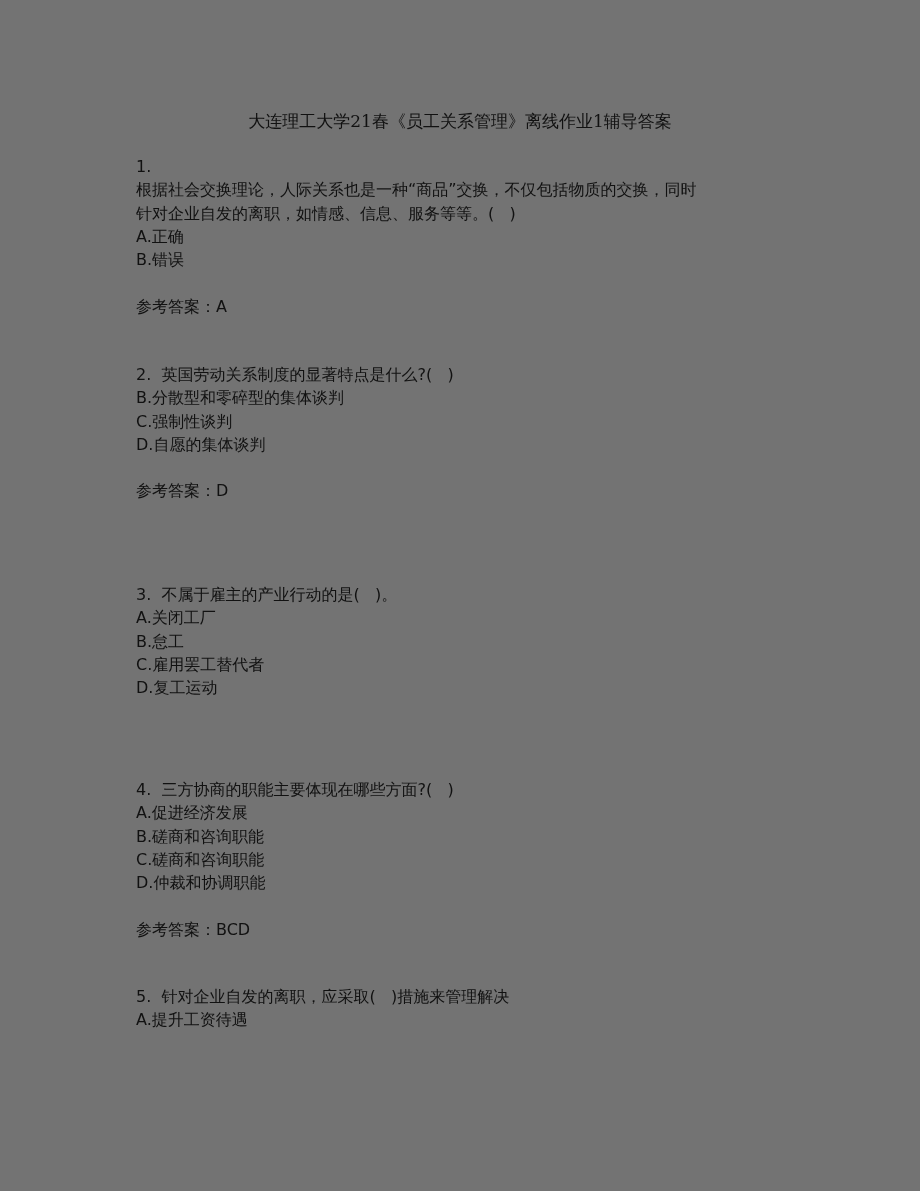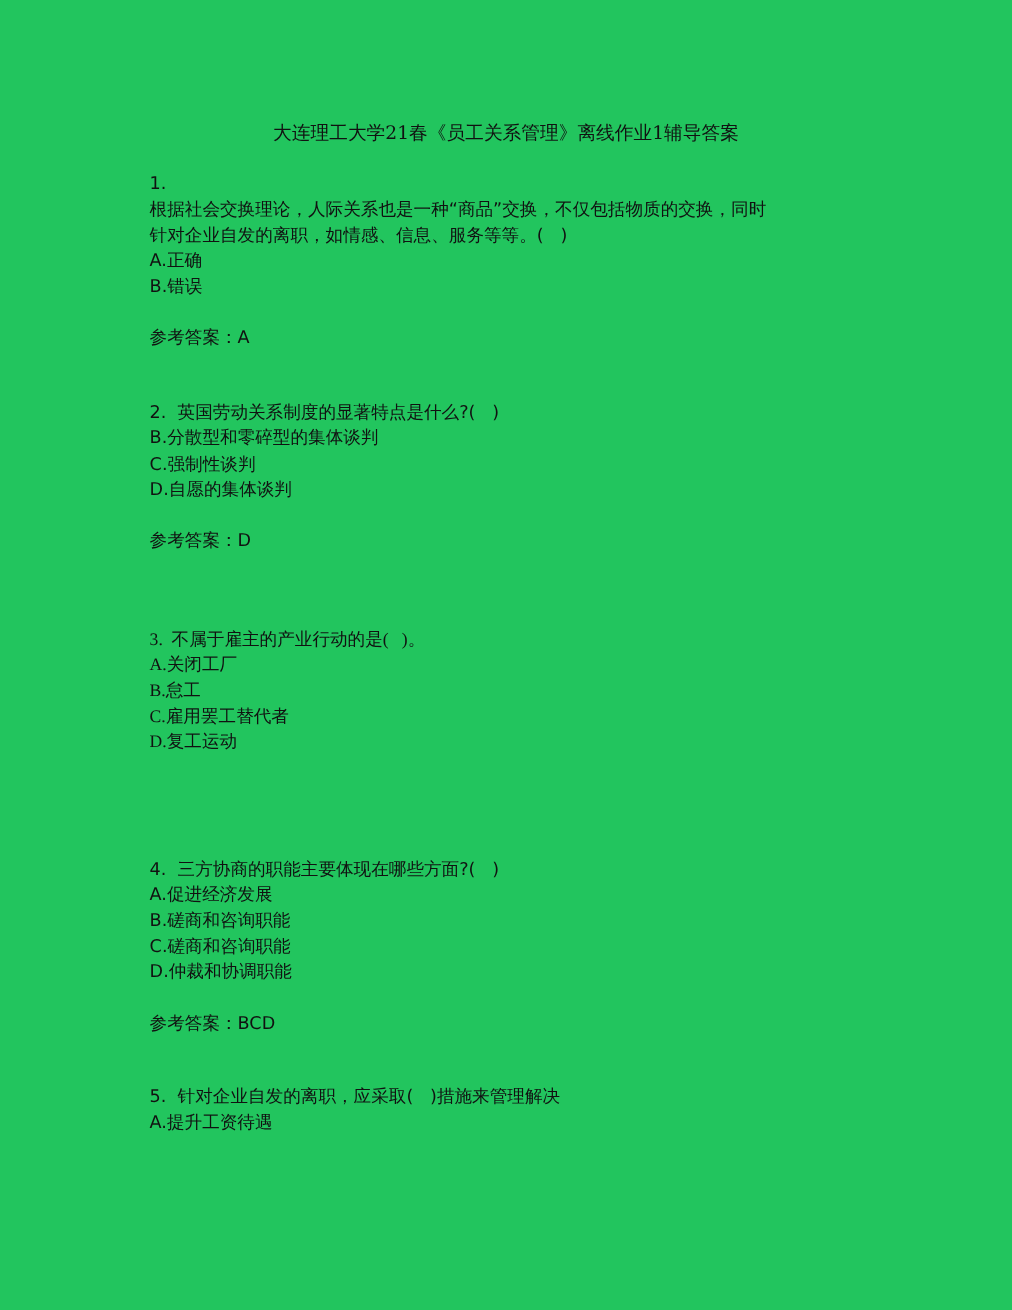--- a/index.html
+++ b/index.html
@@ -12,21 +12,21 @@
       height: 1191px;
       position: relative;
       overflow: hidden;
       color: #111111;
     }
     .page {
       position: absolute;
       left: 0; top: 0;
       width: 920px;
       height: 1191px;
-      background: #22c55e;
+      background: #737373;
     }
     .title {
       position: absolute;
       top: 108px;
       left: 0;
       width: 920px;
       text-align: center;
       font-family: "DejaVu Serif", "Liberation Serif", serif;
       font-size: 17px;
       line-height: 26px;
@@ -57,21 +57,21 @@
       height: 23.3px;
     }
     .answer {
       display: block;
       margin-top: 23.3px;
       height: 23.3px;
       white-space: pre;
     }
     #q1 { position: absolute; top: 0px; }
     #q2 { position: absolute; top: 208px; }
-    #q3 { position: absolute; top: 415px; font-family: Liberation Serif, serif; }
+    #q3 { position: absolute; top: 428px; }
     #q4 { position: absolute; top: 623px; }
     #q5 { position: absolute; top: 830px; }
   </style>
 </head>
 <body>
 
 <div class="page">
 
   <div class="title">大连理工大学21春《员工关系管理》离线作业1辅导答案</div>
 

